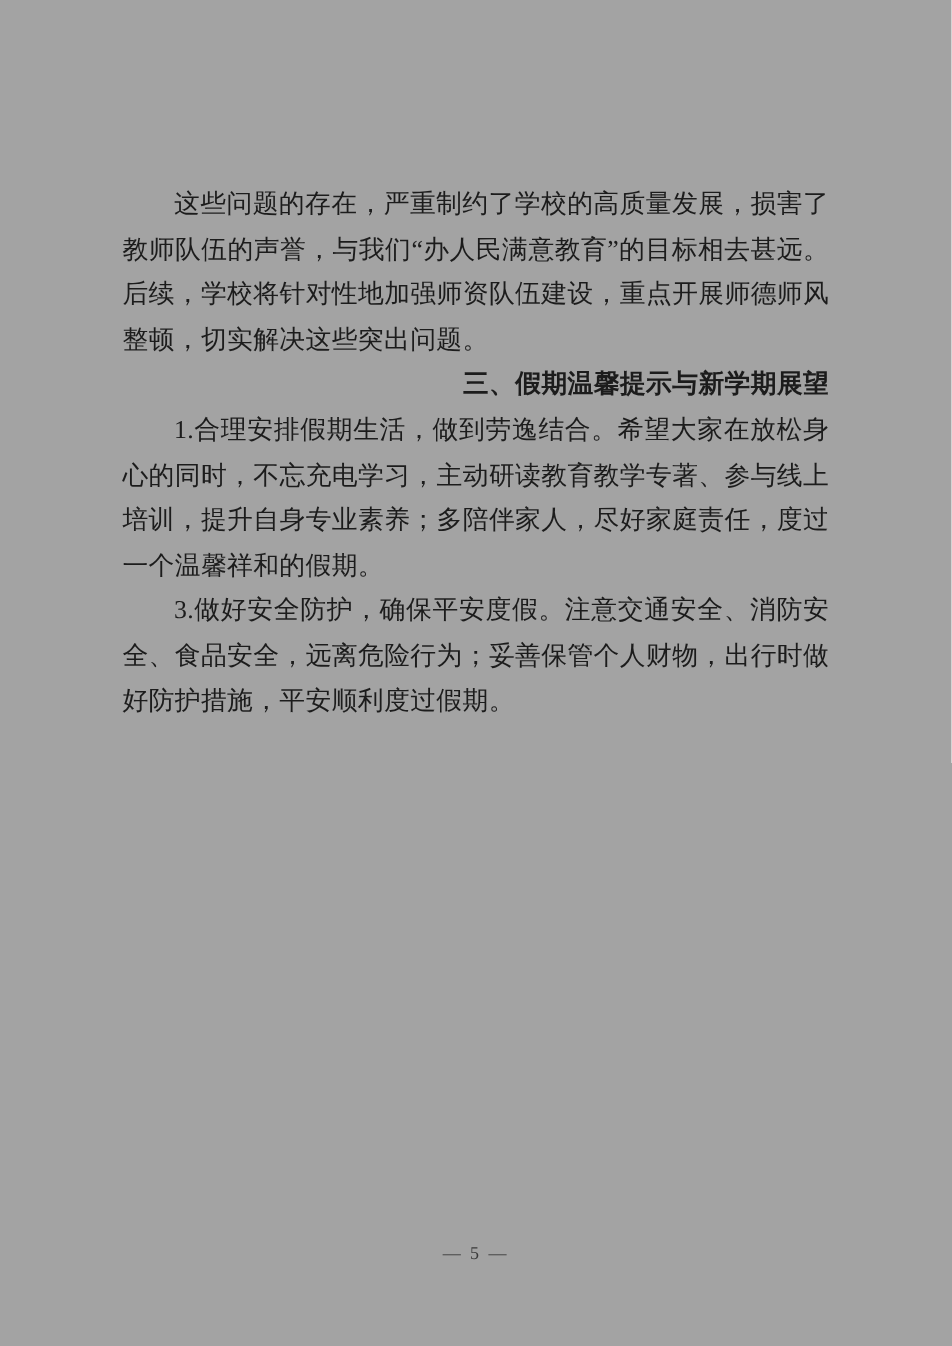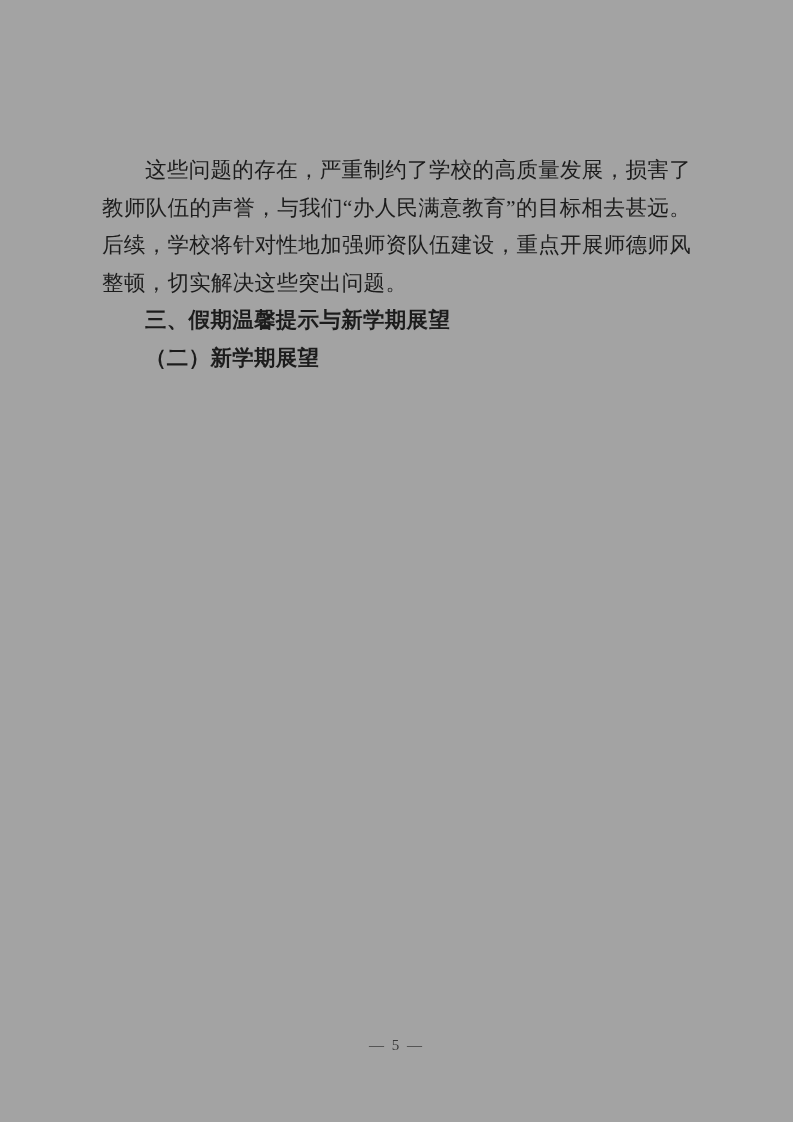--- a/index.html
+++ b/index.html
@@ -28,21 +28,21 @@
     line-height: 37.6px;
     color: #1c1c1c;
     text-align: justify;
     text-justify: inter-character;
     text-indent: 2em;
     letter-spacing: 0.3px;
     word-break: break-all;
   }
   .heading-l1, .heading-l2 {
     font-weight: 700;
-    text-align: left;
+    text-align: right;
   }
   .footer {
     position: absolute;
     left: 0;
     top: 1036px;
     width: 793px;
     text-align: center;
   }
   .page-number {
     font-size: 15px;
@@ -51,19 +51,20 @@
     font-family: "Liberation Serif", "DejaVu Serif", serif;
   }
 </style>
 </head>
 <body>
 
 <div class="page">
   <main class="content">
     <p class="para">这些问题的存在，严重制约了学校的高质量发展，损害了教师队伍的声誉，与我们“办人民满意教育”的目标相去甚远。后续，学校将针对性地加强师资队伍建设，重点开展师德师风整顿，切实解决这些突出问题。</p>
     <h2 class="heading-l1">三、假期温馨提示与新学期展望</h2>
-    <h3 class="heading-l2">（二）新学期展望</h3>
+    <p class="para">1.合理安排假期生活，做到劳逸结合。希望大家在放松身心的同时，不忘充电学习，主动研读教育教学专著、参与线上培训，提升自身专业素养；多陪伴家人，尽好家庭责任，度过一个温馨祥和的假期。</p>
+    <p class="para">3.做好安全防护，确保平安度假。注意交通安全、消防安全、食品安全，远离危险行为；妥善保管个人财物，出行时做好防护措施，平安顺利度过假期。</p>
   </main>
 
   <footer class="footer">
     <span class="page-number">— 5 —</span>
   </footer>
 </div>
 
 </body></html>

